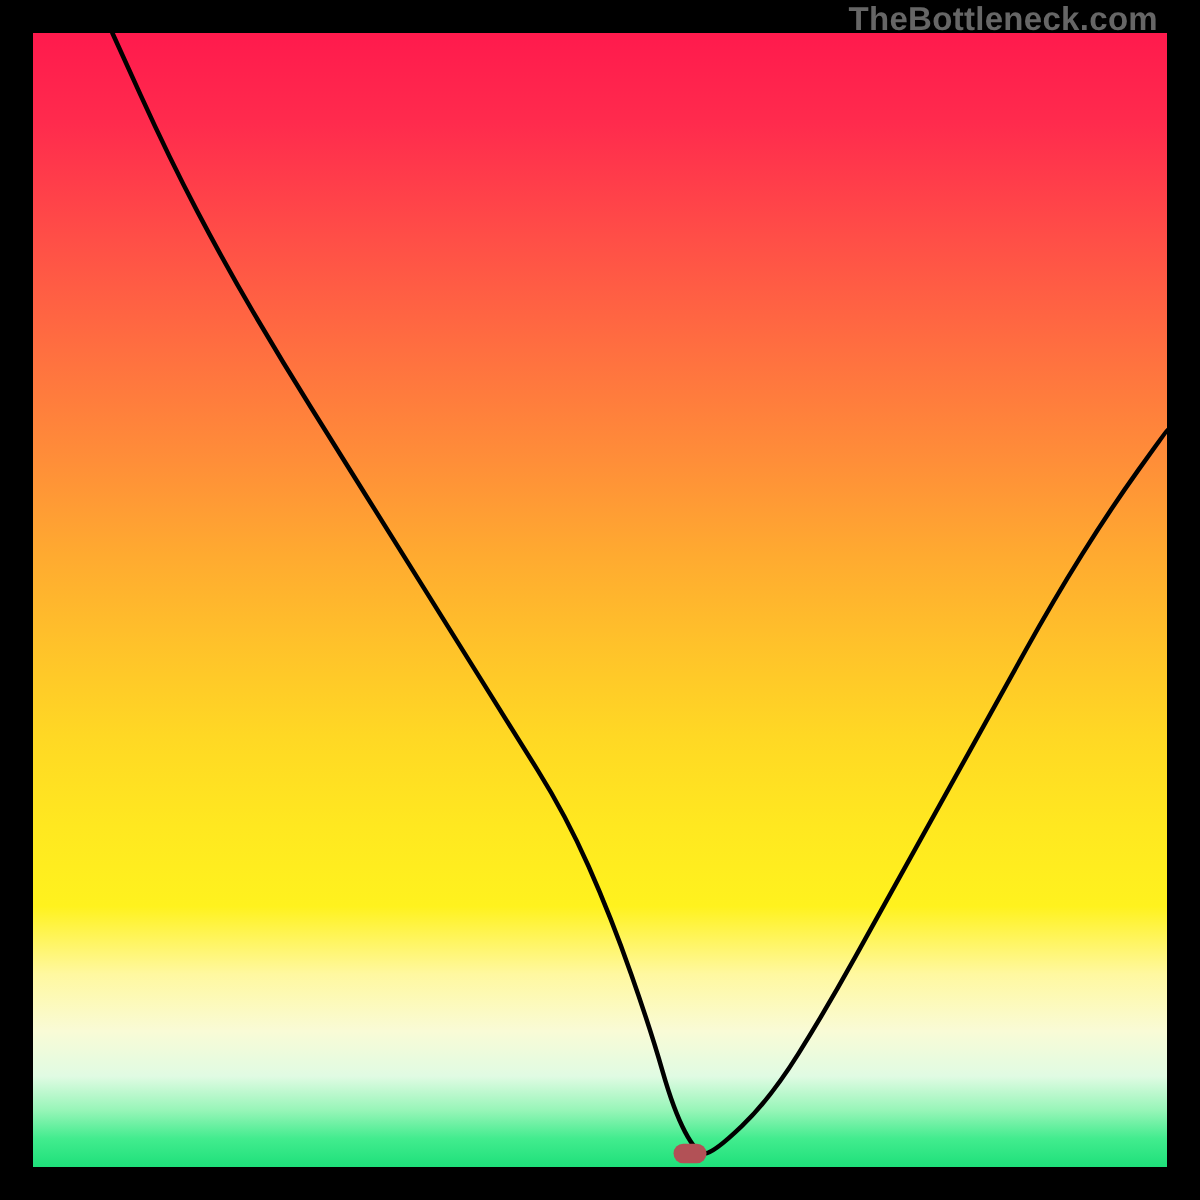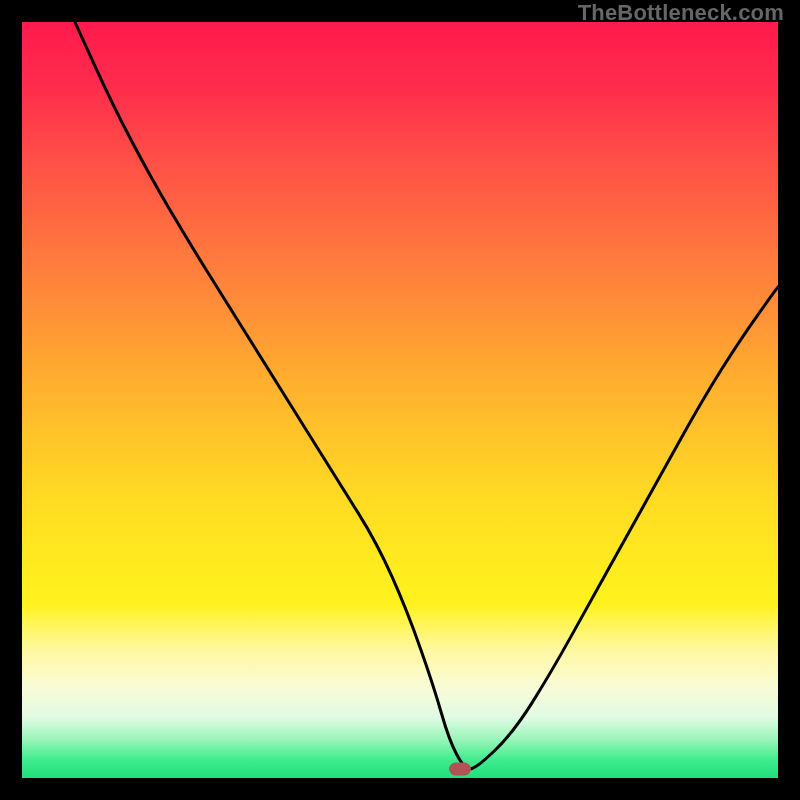--- a/index.html
+++ b/index.html
@@ -39,21 +39,21 @@
       #f9fbd6 88%,
       #e0fbe3 92%,
       #97f5b8 95%,
       #42ec8e 97.5%,
       #1ee07a 100%
     );
   }
   .watermark {
     position: absolute;
     top: 0;
-    right: 16px;
+    right: 28px;
     font-family: Arial, Helvetica, sans-serif;
     font-size: 22px;
     font-weight: 700;
     color: #666;
     letter-spacing: 0.2px;
     user-select: none;
   }
   svg.curve {
     position: absolute;
     left: 0;

